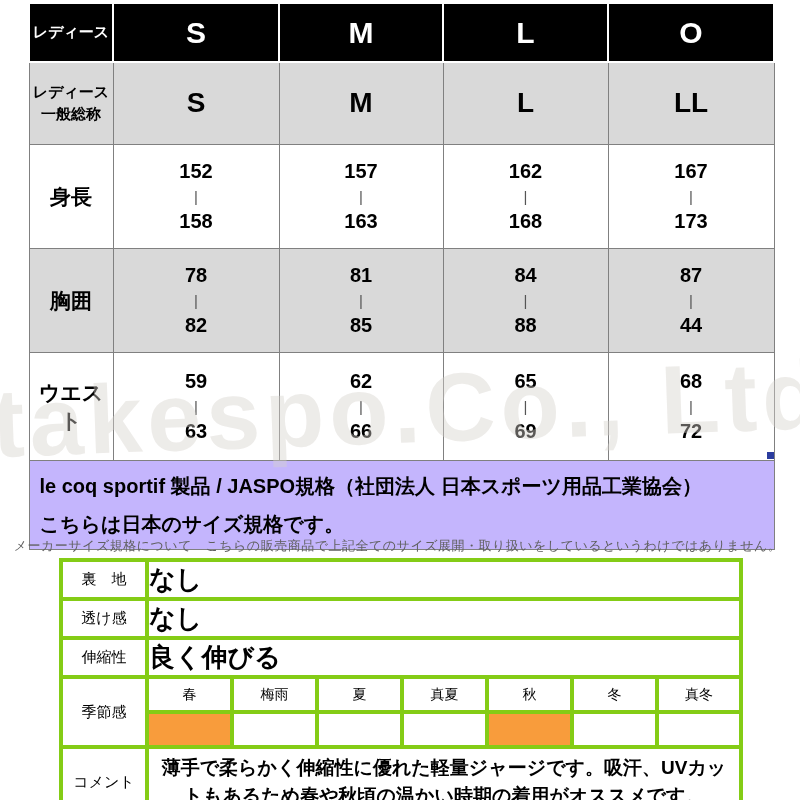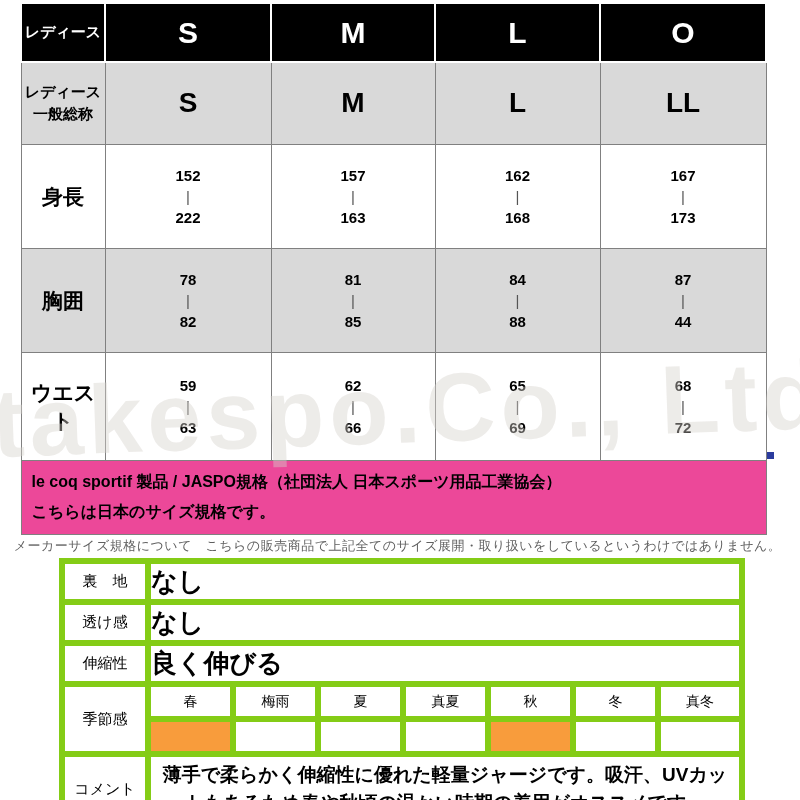--- a/index.html
+++ b/index.html
@@ -4,48 +4,48 @@
 <style>
   html,body{margin:0;padding:0;}
   body{
     width:800px;height:800px;position:relative;background:#ffffff;
     font-family:"Liberation Sans","DejaVu Sans",sans-serif;
     overflow:hidden;color:#000;
   }
   table{border-collapse:collapse;table-layout:fixed;}
 
   
-  #size-table{position:absolute;left:20px;top:4px;}
+  #size-table{position:absolute;left:28px;top:4px;}
   #size-table td{border:1px solid #808080;text-align:center;vertical-align:middle;padding:0;}
   #size-table tr.hdr td{
     background:#000;color:#fff;border:2px solid #fff;border-top:1px solid #000;
   }
   #size-table tr.hdr td.rowlabel{font-size:15px;font-weight:700;}
   #size-table tr.hdr td.sizecell{font-size:30px;font-weight:700;}
   #size-table tr.alias td{background:#d9d9d9;}
   #size-table tr.alias td.rowlabel{font-size:15px;font-weight:700;white-space:pre-line;line-height:1.5;}
   #size-table tr.alias td.sizecell{font-size:28px;font-weight:700;}
   #size-table td.rowlabel{font-size:21px;font-weight:700;}
   #size-table tr.grayrow td{background:#d9d9d9;}
   .range{display:flex;flex-direction:column;align-items:center;line-height:1.42;}
-  .range .num{font-size:15px;font-weight:700;}
+  .range .num{font-size:20px;font-weight:700;}
   .range .sep{font-size:15px;font-weight:400;color:#555;}
   #size-table td.footnote-cell{
-    text-align:left;padding:6px 10px;font-size:16px;font-weight:700;line-height:1.9;background:#ec4899;
+    text-align:left;padding:6px 10px;font-size:20px;font-weight:700;line-height:1.9;background:#c4b5fd;
   }
 
   
   #disclaimer{
     position:absolute;left:0;right:5px;top:537px;text-align:center;
     font-size:13px;color:#5f5f5f;letter-spacing:0.5px;
   }
 
   
   #spec-table{position:absolute;left:59px;top:558px;border:2px solid #808080;}
-  #spec-table td{border:6px solid #84cc16;vertical-align:middle;padding:0;}
+  #spec-table td{border:4px solid #84cc16;vertical-align:middle;padding:0;}
   #spec-table td.slabel{font-size:15px;font-weight:400;text-align:center;}
   #spec-table td.bigval{font-size:26px;font-weight:700;text-align:left;}
   #spec-table td.season-name{font-size:14px;font-weight:400;text-align:center;}
   #spec-table td.comment-cell{
     font-size:19px;font-weight:700;text-align:center;line-height:1.5;padding:2px 4px;
   }
 
   
   #watermark{
     position:absolute;left:-8px;top:368px;z-index:40;pointer-events:none;
@@ -81,21 +81,21 @@
     <td class="sizecell">L</td>
     <td class="sizecell">LL</td>
   </tr>
 
   <tr style="height:104px">
     <td class="rowlabel">身長</td>
     <td>
           <div class="range">
       <span class="num">152</span>
       <span class="sep">|</span>
-      <span class="num">222</span>
+      <span class="num">158</span>
           </div>
         </td>
     <td>
           <div class="range">
       <span class="num">157</span>
       <span class="sep">|</span>
       <span class="num">163</span>
           </div>
         </td>
     <td>

